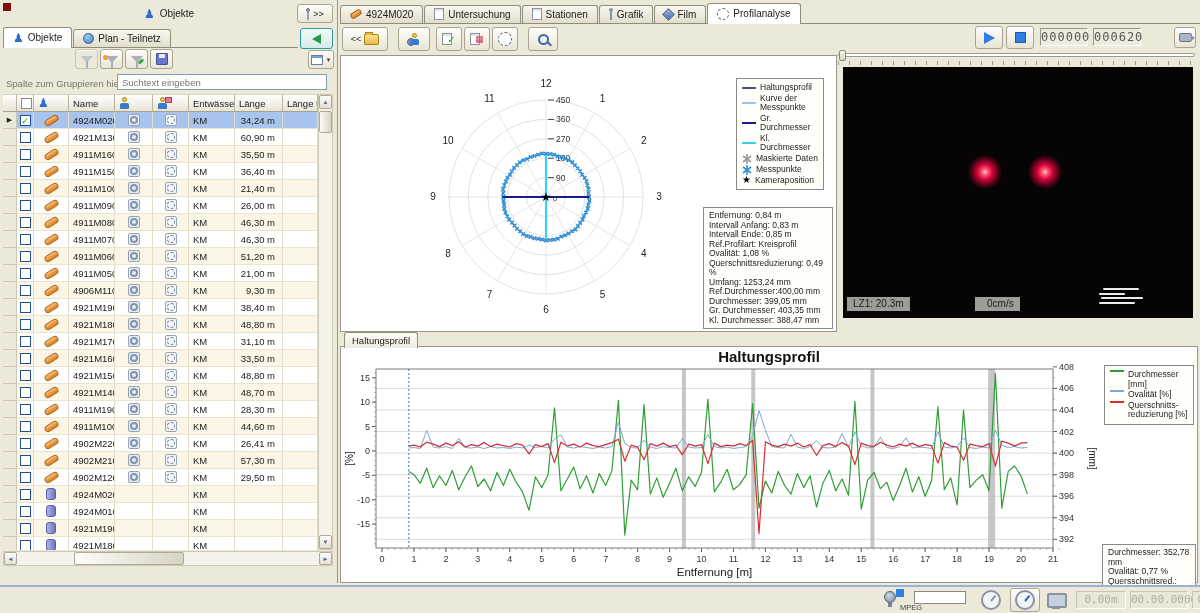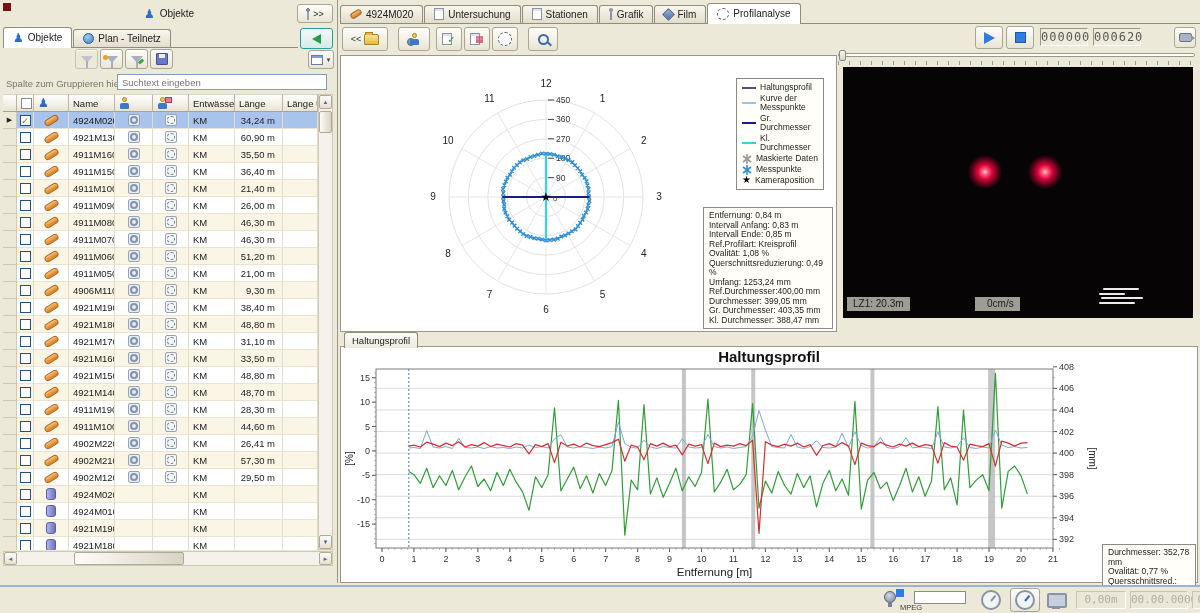--- a/index.html
+++ b/index.html
@@ -1104,20 +1104,34 @@
         <line x1="686.3899999999987" y1="201" x2="686.3899999999987" y2="203" stroke="#888" stroke-width="0.6"></line>
         <line x1="692.7799999999987" y1="201" x2="692.7799999999987" y2="203" stroke="#888" stroke-width="0.6"></line>
         <line x1="699.1699999999987" y1="201" x2="699.1699999999987" y2="203" stroke="#888" stroke-width="0.6"></line>
         <line x1="705.5599999999987" y1="201" x2="705.5599999999987" y2="203" stroke="#888" stroke-width="0.6"></line>
         <line x1="711.9499999999986" y1="201" x2="711.9499999999986" y2="203" stroke="#888" stroke-width="0.6"></line>
         <line x1="718.3399999999986" y1="201" x2="718.3399999999986" y2="203" stroke="#888" stroke-width="0.6"></line>
         <text x="373.5" y="229" text-anchor="middle" font-size="11.5" fill="#222">Entfernung [m]</text>
         <text x="12" y="111.5" text-anchor="middle" font-size="10" fill="#222" transform="rotate(-90 12 111.5)">[%]</text>
         <text x="748" y="111.5" text-anchor="middle" font-size="10" fill="#222" transform="rotate(90 748 111.5)">[mm]</text>
       </svg>
+    <div class="abs box" id="hp-legend" style="left:763px;top:18px;width:90px;">
+        <div class="legend-row" style="align-items: flex-start;">
+          <span style="width: 14px; height: 2px; background: rgb(47, 158, 54); flex: 0 0 auto;"></span>
+          <span style="width: 64px;">Durchmesser [mm]</span>
+        </div>
+        <div class="legend-row" style="align-items: flex-start;">
+          <span style="width: 14px; height: 2px; background: rgb(123, 167, 221); flex: 0 0 auto;"></span>
+          <span style="width: 64px;">Ovalität [%]</span>
+        </div>
+        <div class="legend-row" style="align-items: flex-start;">
+          <span style="width: 14px; height: 2px; background: rgb(214, 47, 47); flex: 0 0 auto;"></span>
+          <span style="width: 64px;">Querschnitts-reduzierung [%]</span>
+        </div>
+      </div>
     <div class="abs box" id="hp-info" style="left:761px;top:197px;width:94px;">
         <div>Durchmesser: 352,78 mm</div>
         <div>Ovalität: 0,77 %</div>
         <div>Quersschnittsred.: 1,03 %</div>
       </div>
   </div>
 
   <div class="abs sb">
     <div class="abs icon-webcam" style="left:884px;top:4px;"></div>
     <div class="abs bluebox" style="left:896px;top:2px;"></div>

